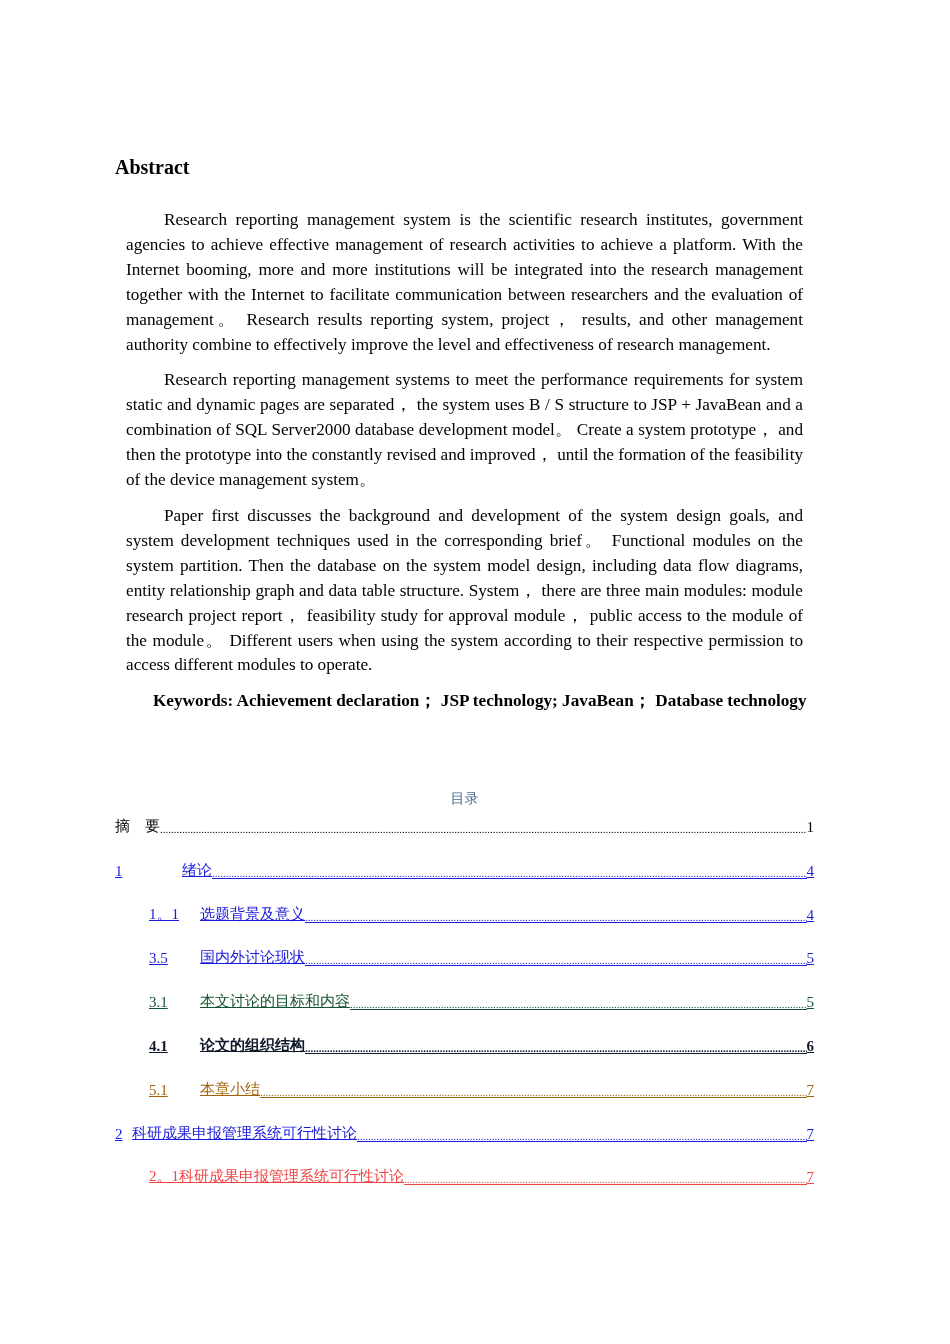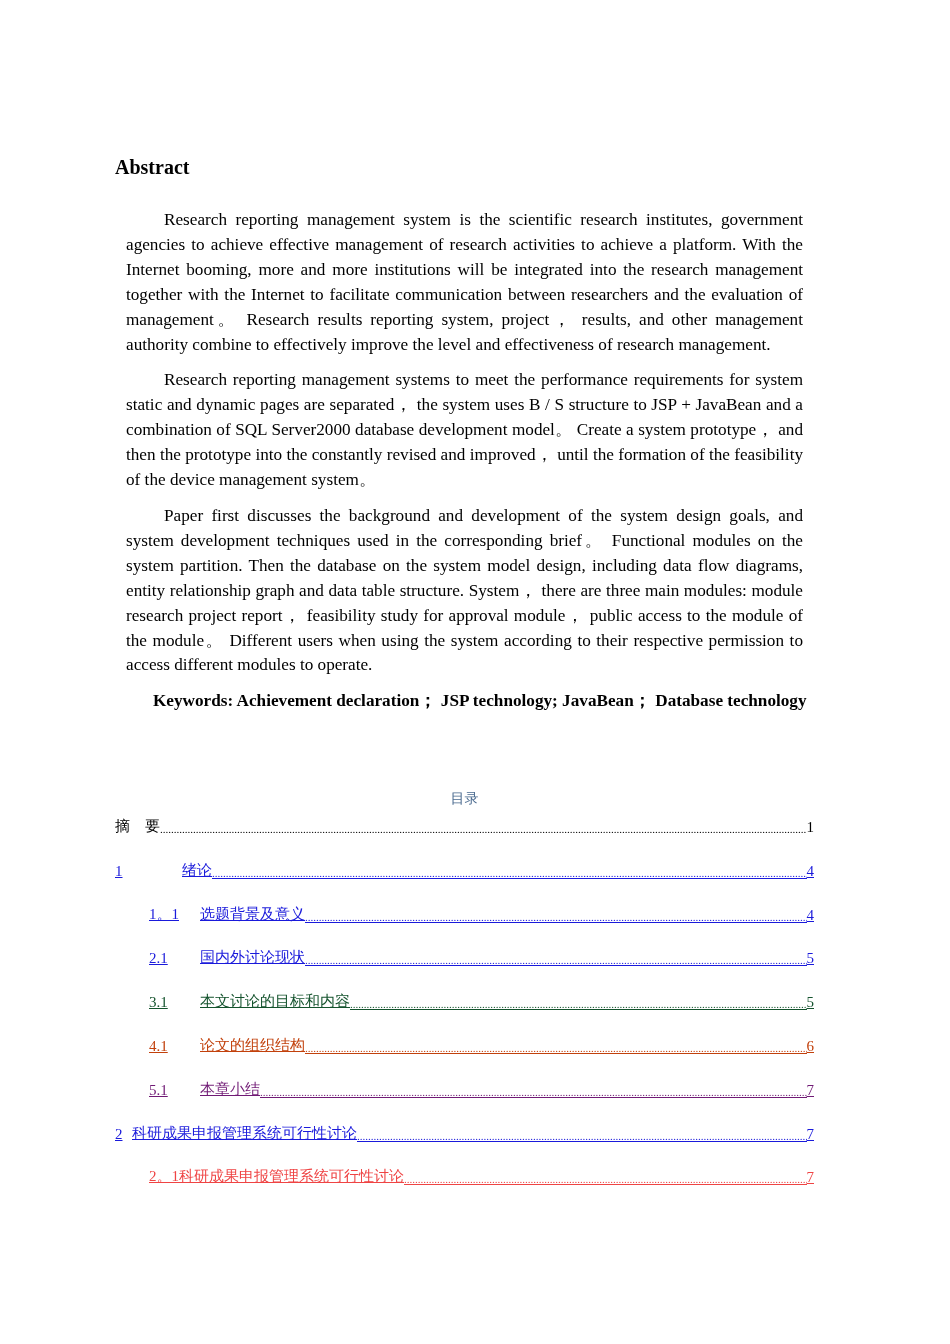--- a/index.html
+++ b/index.html
@@ -53,38 +53,38 @@
       <span class="toc-dots"></span>
       <span class="toc-page">4</span>
     </div>
     <div class="toc-row level-2 link" style="color: rgb(26, 26, 219);">
       <span class="toc-num toc-label" style="width:51px">1。1</span>
       <span class="toc-label">选题背景及意义</span>
       <span class="toc-dots"></span>
       <span class="toc-page">4</span>
     </div>
     <div class="toc-row level-2 link" style="color: rgb(26, 26, 219);">
-      <span class="toc-num wide toc-label">2.1</span>
+      <span class="toc-num wide toc-label">3.5</span>
       <span class="toc-label">国内外讨论现状</span>
       <span class="toc-dots"></span>
       <span class="toc-page">5</span>
     </div>
     <div class="toc-row level-2 link" style="color: #14532d;">
       <span class="toc-num wide toc-label">3.1</span>
       <span class="toc-label">本文讨论的目标和内容</span>
       <span class="toc-dots"></span>
       <span class="toc-page">5</span>
     </div>
-    <div class="toc-row level-2 link" style="color: #c2410c;">
+    <div class="toc-row level-2 link" style="color: #0f172a; font-weight: bold;">
       <span class="toc-num wide toc-label">4.1</span>
       <span class="toc-label">论文的组织结构</span>
       <span class="toc-dots"></span>
       <span class="toc-page">6</span>
     </div>
-    <div class="toc-row level-2 link" style="color: #701a75;">
+    <div class="toc-row level-2 link" style="color: #a16207;">
       <span class="toc-num wide toc-label">5.1</span>
       <span class="toc-label">本章小结</span>
       <span class="toc-dots"></span>
       <span class="toc-page">7</span>
     </div>
     <div class="toc-row level-1 link" style="color: rgb(26, 26, 219);">
       <span class="toc-num toc-label" style="width:17px">2</span>
       <span class="toc-label">科研成果申报管理系统可行性讨论</span>
       <span class="toc-dots"></span>
       <span class="toc-page">7</span>

